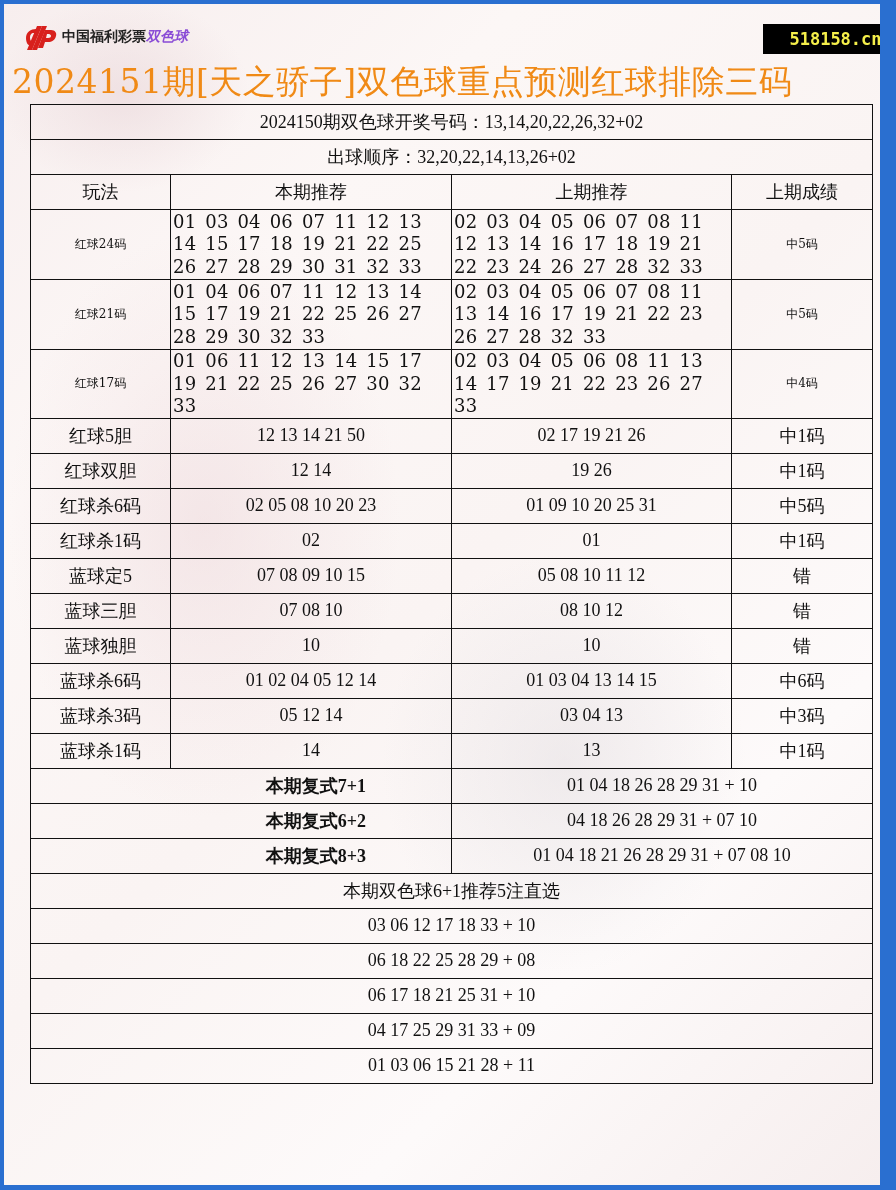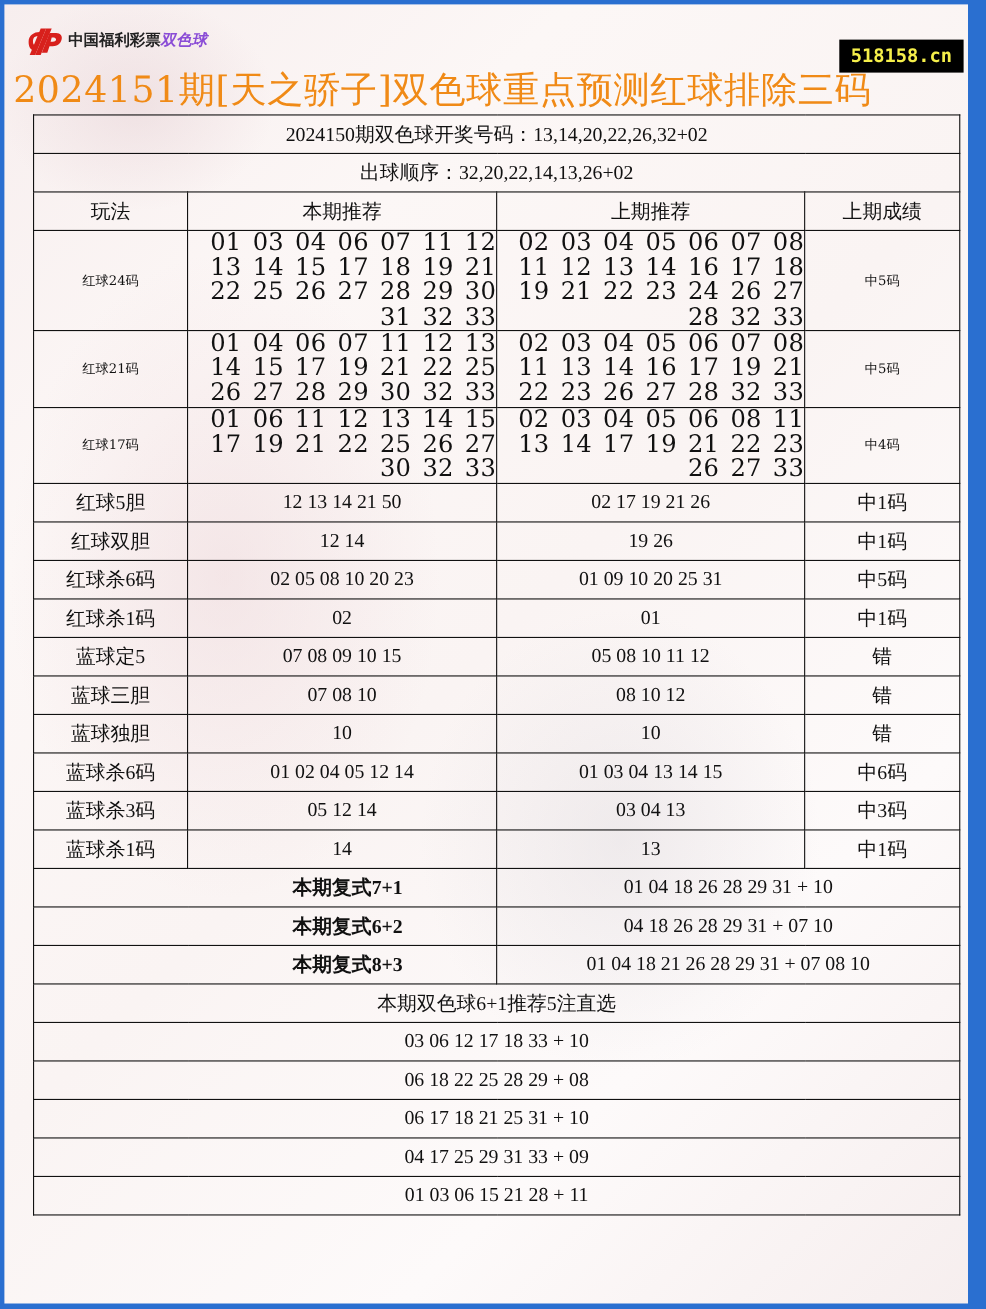--- a/index.html
+++ b/index.html
@@ -26,43 +26,43 @@
     position: absolute; left: 16px; top: 18px; height: 30px;
     display: flex; align-items: center; gap: 4px;
   }
   .logo-mark { width: 38px; height: 30px; }
   .logo-text {
     font-family: "DejaVu Sans", "Liberation Sans", sans-serif;
     font-weight: bold; font-size: 14px; color: #222; letter-spacing: 0px;
   }
   .logo-text .ssq { color: #8a4cd6; font-style: italic; }
   .site-badge {
-    position: absolute; left: 759px; top: 32px; width: 113px; height: 30px;
+    position: absolute; left: 759px; top: 20px; width: 113px; height: 30px;
     background: #000; color: #f5ef4a;
     font-family: "DejaVu Sans Mono", "Liberation Mono", monospace;
     font-weight: bold; font-size: 17px;
-    display: flex; align-items: center; justify-content: center;
+    display: flex; align-items: center; justify-content: center; padding-left: 16px;
   }
   .title {
     position: absolute; left: 8px; top: 56px; width: 860px;
     font-size: 33px; color: #f08a16; white-space: nowrap; letter-spacing: 0.5px;
     font-family: "DejaVu Serif", "Liberation Serif", serif;
   }
   table.main {
     position: absolute; left: 26px; top: 100px;
     width: 842px; border-collapse: collapse; table-layout: fixed;
     font-size: 17px; color: #111;
   }
   table.main td {
     border: 1px solid #111; text-align: center; vertical-align: middle;
     padding: 0; height: 34px; background: transparent;
   }
   table.main td.nums {
-    text-align: right; padding-left: 2px; line-height: 22.5px;
-    font-size: 22px; letter-spacing: 0.2px; word-spacing: 3px;
+    text-align: left; padding-left: 2px; line-height: 22.5px;
+    font-size: 18px; letter-spacing: 0.2px; word-spacing: 3px;
     white-space: pre-wrap;
   }
   .cond { font-family: "Liberation Serif", "DejaVu Serif", serif; font-size: 18px; }
   .lbl { font-size: 12px; }
   td.fs-left { text-align: right; padding-left: 150px !important; font-weight: bold; }
 </style>
 </head>
 <body>
 
 <div class="page">

